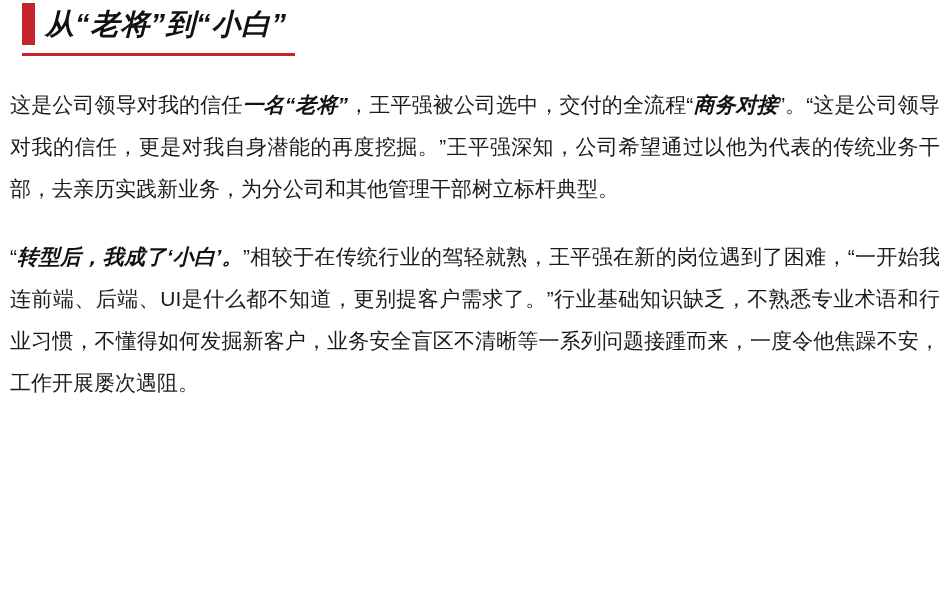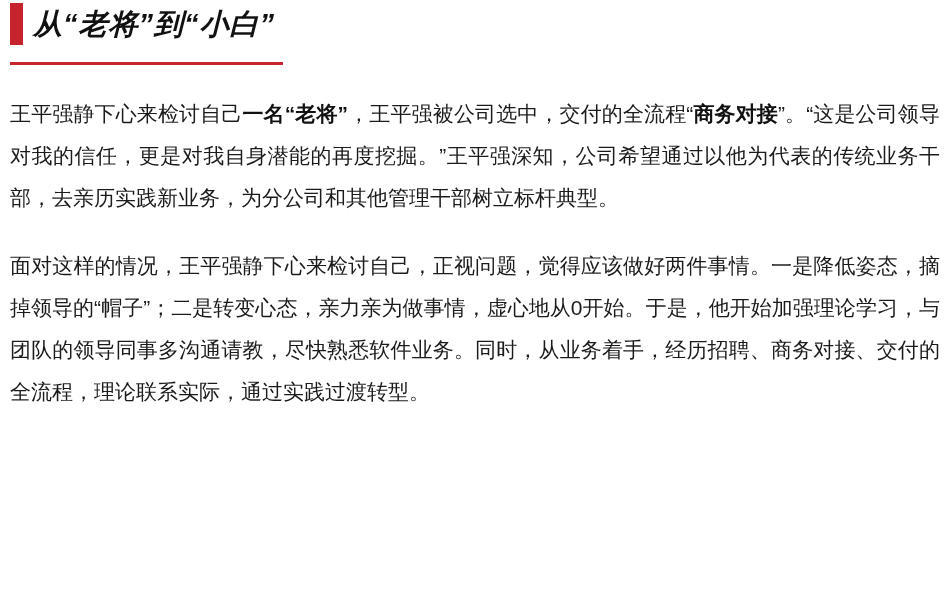--- a/index.html
+++ b/index.html
@@ -12,23 +12,23 @@
     width: 950px;
     height: 603px;
     overflow: hidden;
     font-family: "Liberation Sans", sans-serif;
     color: #1b1b1b;
     padding: 0 10px;
   }
   .title-block {
     display: inline-flex;
     align-items: flex-start;
-    margin: 3px 0 0 0;
+    margin: 3px 0 0 12px;
     border-bottom: 3px solid #c7232c;
-    padding-bottom: 17px;
+    padding-bottom: 8px;
   }
   .red-bar {
     display: inline-block;
     width: 13px;
     height: 42px;
     background: #c7232c;
     flex: 0 0 auto;
   }
   .title {
     margin: 0 0 0 10px;
@@ -49,33 +49,34 @@
     font-size: 21px;
     line-height: 42px;
     text-align: justify;
     text-justify: inter-ideograph;
     color: #1b1b1b;
   }
   .para:last-child { margin-bottom: 0; }
   .para b {
     font-weight: 700;
     color: #111111;
+    font-style: italic;
   }
 </style>
 </head>
 <body>
 
 
 
 <div class="title-block">
   <span class="red-bar"></span>
   <h1 class="title">从“老将”到“小白”</h1>
 </div>
 
 <div class="article">
-  <p class="para"><span>王平强静下心来检讨自己</span><b>一名“老将”</b><span>，王平强被公司选中，交付的全流程“</span><b>商务对接</b><span>”。“这是公司领导对我的信任，更是对我自身潜能的再度挖掘。”王平强深知，公司希望通过以他为代表的传统业务干部，去亲历实践新业务，为分公司和其他管理干部树立标杆典型。</span></p>
+  <p class="para"><span>这是公司领导对我的信任</span><b>一名“老将”</b><span>，王平强被公司选中，交付的全流程“</span><b>商务对接</b><span>”。“这是公司领导对我的信任，更是对我自身潜能的再度挖掘。”王平强深知，公司希望通过以他为代表的传统业务干部，去亲历实践新业务，为分公司和其他管理干部树立标杆典型。</span></p>
 
+  <p class="para"><span>“</span><b>转型后，我成了‘小白’。</b><span>”相较于在传统行业的驾轻就熟，王平强在新的岗位遇到了困难，“一开始我连前端、后端、UI是什么都不知道，更别提客户需求了。”行业基础知识缺乏，不熟悉专业术语和行业习惯，不懂得如何发掘新客户，业务安全盲区不清晰等一系列问题接踵而来，一度令他焦躁不安，工作开展屡次遇阻。</span></p>
 
-  <p class="para"><span>面对这样的情况，王平强静下心来检讨自己，正视问题，觉得应该做好两件事情。一是降低姿态，摘掉领导的“帽子”；二是转变心态，亲力亲为做事情，虚心地从0开始。于是，他开始加强理论学习，与团队的领导同事多沟通请教，尽快熟悉软件业务。同时，从业务着手，经历招聘、商务对接、交付的全流程，理论联系实际，通过实践过渡转型。</span></p>
 </div>
 
 
 
 
 </body></html>

